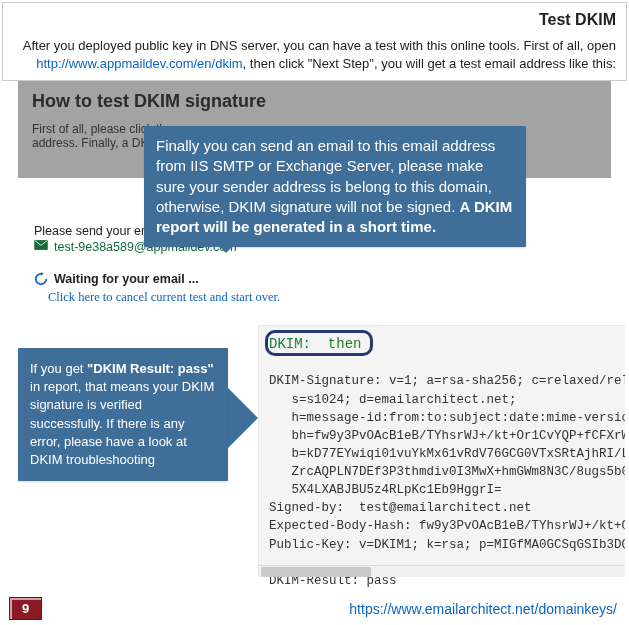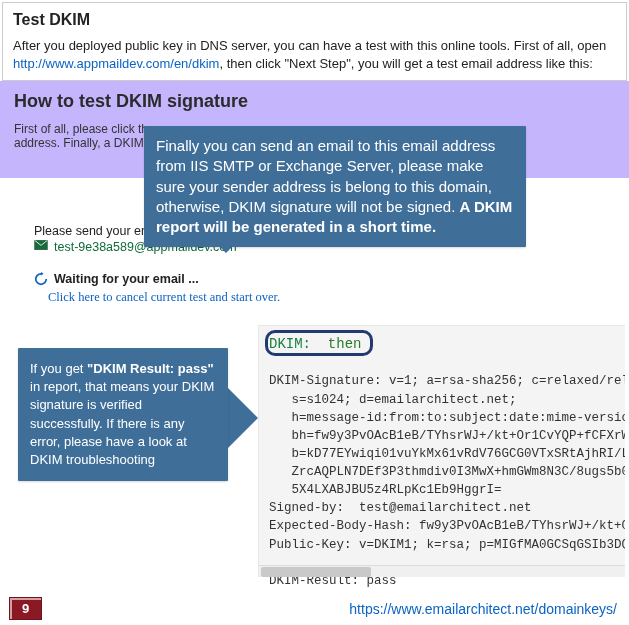--- a/index.html
+++ b/index.html
@@ -1,23 +1,23 @@
 <!DOCTYPE html>
 <html><head>
 <meta charset="utf-8">
 <style>
   * { box-sizing: border-box; margin: 0; padding: 0; }
   body { width: 629px; height: 625px; font-family: "Segoe UI", Tahoma, sans-serif; font-size: 13px; color: #222; background: #fff; position: relative; overflow: hidden; }
 
-  .top-box { border: 1px solid #ccc; margin: 2px 2px 0 2px; padding: 8px 10px 8px 10px; }
+  .top-box { border: 1px solid #ccc; margin: 2px 2px 0 2px; padding: 8px 10px 8px 10px; text-align: right; }
   .top-title { font-size: 16px; font-weight: bold; margin-bottom: 8px; }
   .top-text { font-size: 13px; line-height: 1.35; }
   .link { color: #0b63c4; }
 
-  .gray-section { background: #c4b5fd; padding: 10px 14px 28px 14px; margin: 0 0; }
+  .gray-section { background: #a3a3a3; padding: 10px 14px 28px 14px; margin: 0 18px; }
   .gray-title { font-size: 18px; font-weight: 600; color: #2b2b2b; margin-bottom: 10px; }
   .gray-sub { font-size: 12px; color: #333; }
 
   .callout1 { position: absolute; top: 126px; left: 144px; width: 382px; background: #3f6e99; color: #fff; padding: 10px 12px; font-size: 15px; line-height: 1.35; border-radius: 1px; box-shadow: 0 1px 2px rgba(0,0,0,.15); z-index: 5; }
   .callout1::after { content: ""; position: absolute; left: 72px; bottom: -16px; border: 10px solid transparent; border-top-color: #3f6e99; }
   .bold { font-weight: bold; }
 
   .mid { padding: 46px 14px 8px 34px; font-size: 12.5px; }
   .email-line { margin-top: 2px; display: flex; align-items: flex-start; gap: 6px; }
   .email-icon svg { width: 14px; height: 10px; display: block; }

